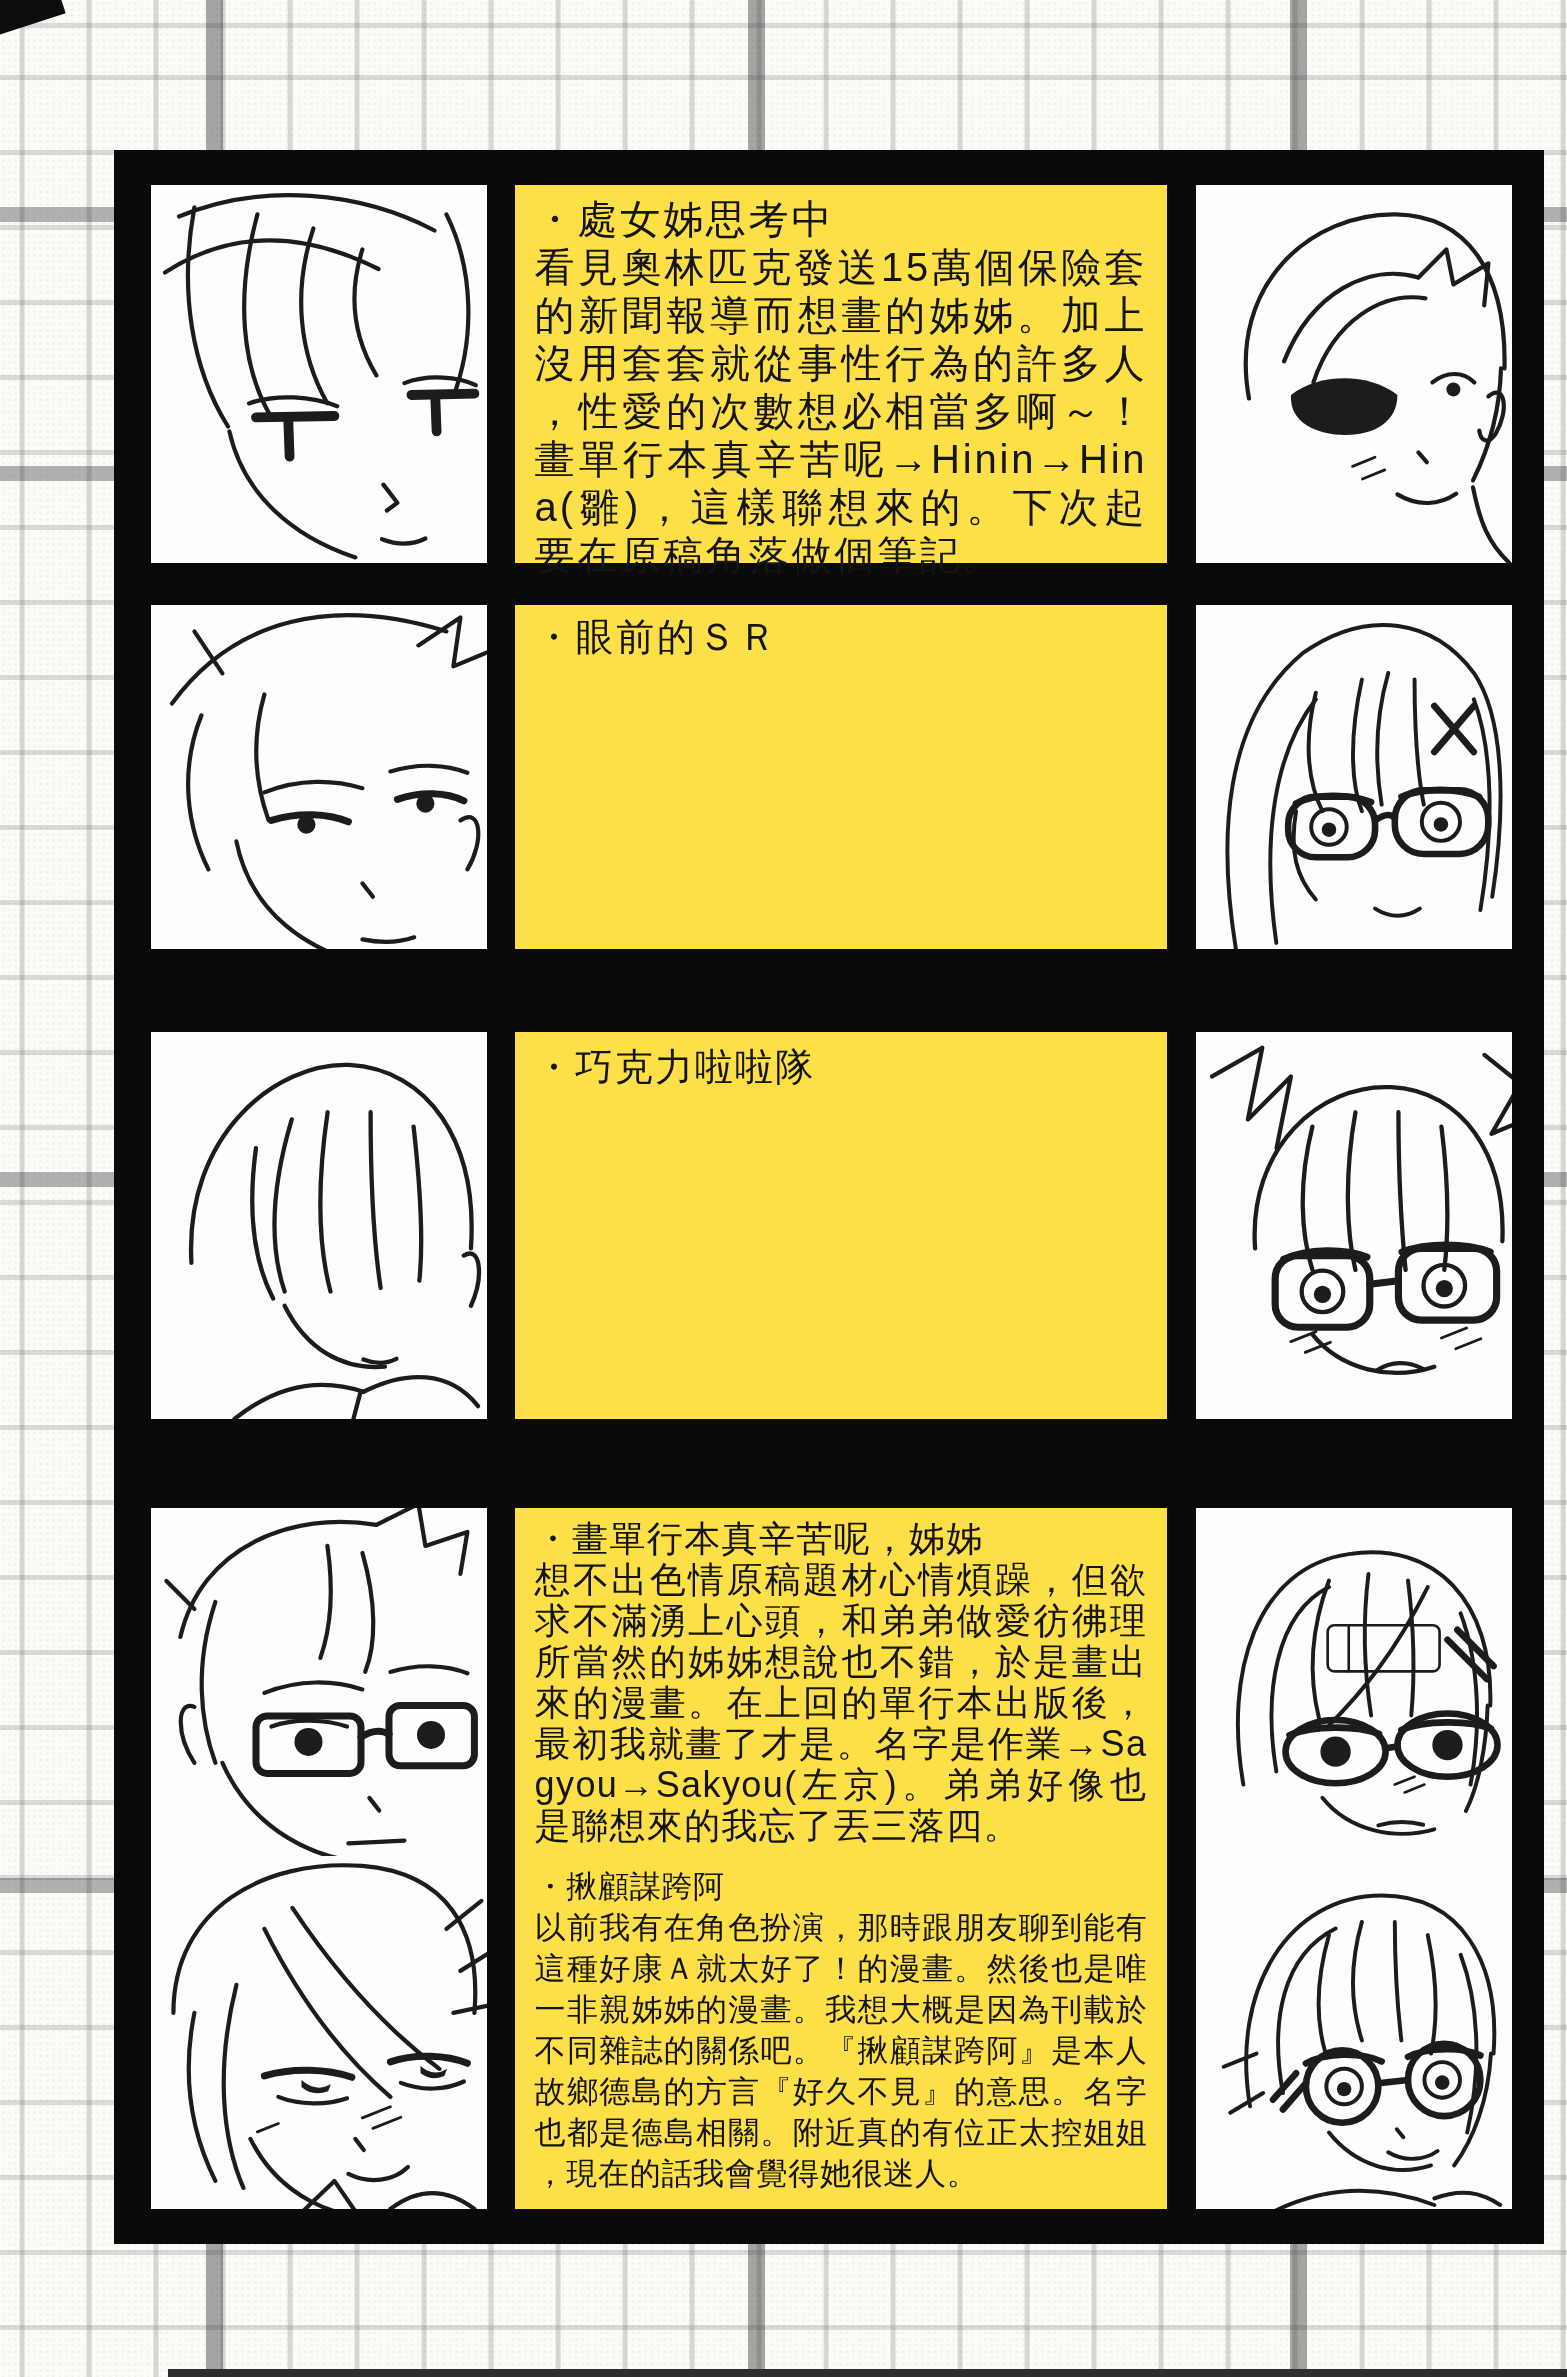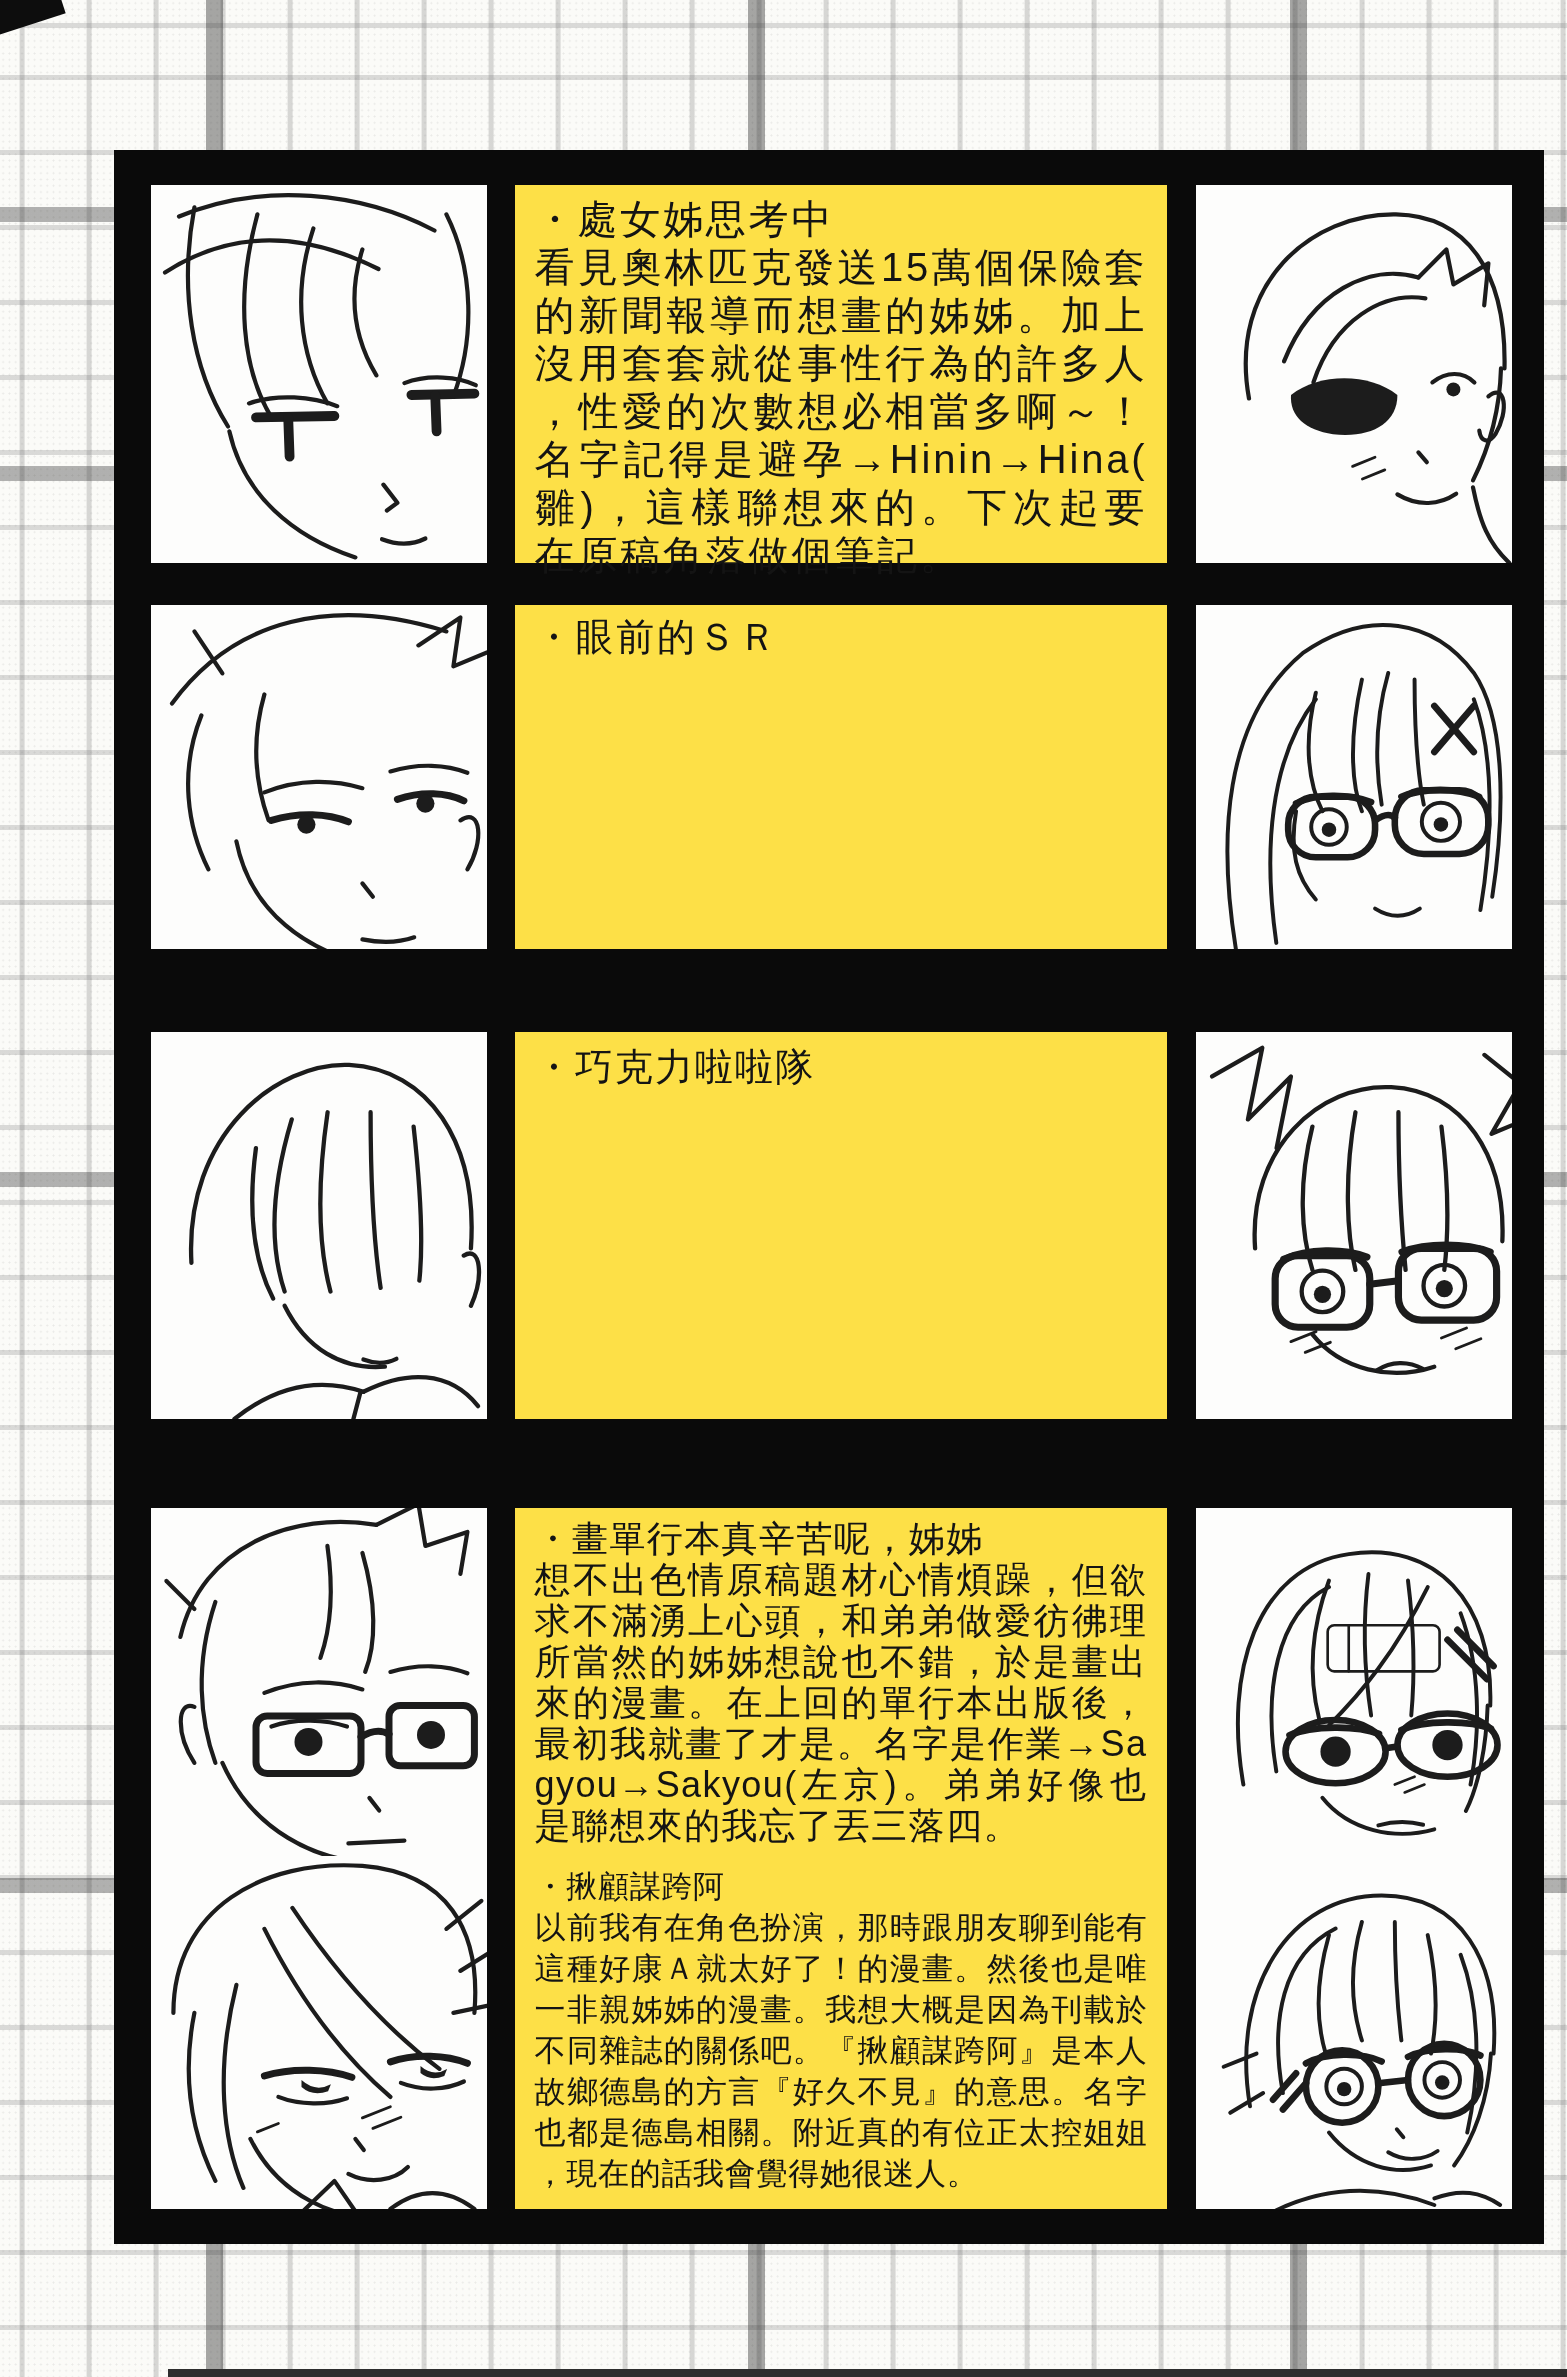--- a/index.html
+++ b/index.html
@@ -82,21 +82,21 @@
         <path class="w14" d="M372,300 L462,298"></path>
         <path class="w14" d="M406,300 L408,352"></path>
         <path d="M362,283 C396,270 440,274 464,286"></path>
         <path d="M332,428 l20,26 l-15,11"></path>
         <path d="M330,506 C356,516 376,513 392,505"></path>
         <path d="M112,352 C132,442 202,502 292,532"></path>
       </svg>
     </div>
     <div class="textbox">
       <div class="sec-title">・處女姊思考中</div>
-      <div class="sec-body">看見奧林匹克發送15萬個保險套的新聞報導而想畫的姊姊。加上沒用套套就從事性行為的許多人，性愛的次數想必相當多啊～！名字記得是避孕→Hinin→Hina(雛)，這樣聯想來的。下次起要在原稿角落做個筆記。</div>
+      <div class="sec-body">看見奧林匹克發送15萬個保險套的新聞報導而想畫的姊姊。加上沒用套套就從事性行為的許多人，性愛的次數想必相當多啊～！畫單行本真辛苦呢→Hinin→Hina(雛)，這樣聯想來的。下次起要在原稿角落做個筆記。</div>
     </div>
     <div class="portrait right">
       <svg viewBox="0 0 480 540" preserveAspectRatio="xMidYMid slice" role="img" aria-label="sketch of short-haired girl with glasses, blushing">
         <path d="M90,305 C60,140 180,40 300,42 C400,44 458,122 455,262"></path>
         <path d="M450,262 C448,332 430,382 410,422"></path>
         <path d="M140,252 C180,152 262,112 332,132"></path>
         <path d="M182,282 C212,192 282,152 342,162"></path>
         <path d="M332,132 L372,92 L382,142 L432,112 L426,172"></path>
         <path class="fill" d="M150,300 C190,268 262,268 302,300 C302,342 262,362 210,356 C170,350 148,330 150,300 Z"></path>
         <path d="M352,282 C372,266 396,266 412,282"></path>

